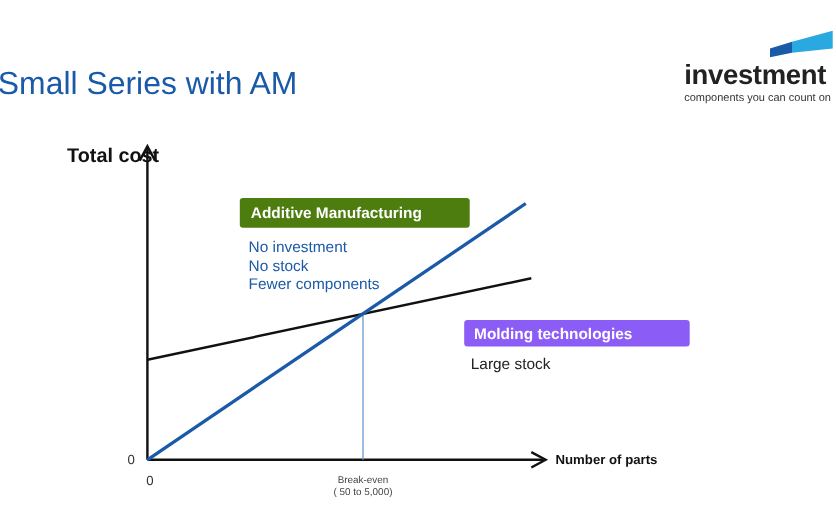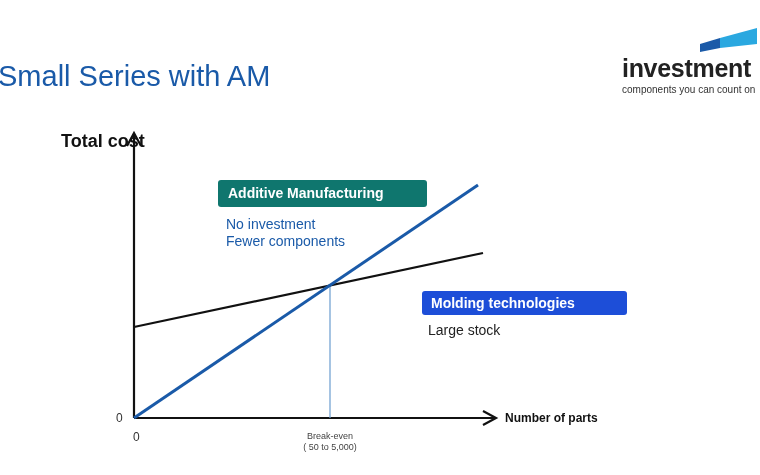--- a/index.html
+++ b/index.html
@@ -7,23 +7,23 @@
   .title{position:absolute;left:-2px;top:60px;font-size:29px;color:#1a5aa8;white-space:nowrap;}
   .logo{position:absolute;left:620px;top:26px;width:140px;height:70px;}
   .logo-word{position:absolute;left:2px;top:28px;font-size:25px;font-weight:bold;color:#222;letter-spacing:-0.3px;}
   .logo-tag{position:absolute;left:2px;top:58px;font-size:10px;color:#333;white-space:nowrap;}
   svg.chart{position:absolute;left:0;top:0;}
   .ylabel{position:absolute;left:61px;top:131px;font-size:18px;font-weight:bold;color:#111;}
   .xlabel{position:absolute;left:505px;top:411px;font-size:12px;font-weight:bold;color:#111;}
   .zero-y{position:absolute;left:116px;top:411px;font-size:12px;color:#333;}
   .zero-x{position:absolute;left:133px;top:430px;font-size:12px;color:#333;}
   .be{position:absolute;left:290px;top:431px;width:80px;text-align:center;font-size:9px;color:#444;line-height:11px;}
-  .am-box{position:absolute;left:218px;top:180px;width:209px;height:27px;background:#0f766e;border-radius:3px;color:#fff;font-weight:bold;font-size:14px;line-height:27px;padding-left:10px;box-sizing:border-box;}
+  .am-box{position:absolute;left:218px;top:180px;width:209px;height:27px;background:#4d7c0f;border-radius:3px;color:#fff;font-weight:bold;font-size:14px;line-height:27px;padding-left:10px;box-sizing:border-box;}
   .am-list{position:absolute;left:226px;top:216px;color:#1a5aa8;font-size:14px;line-height:17px;}
-  .mt-box{position:absolute;left:422px;top:291px;width:205px;height:24px;background:#1d4ed8;border-radius:3px;color:#fff;font-weight:bold;font-size:14px;line-height:24px;padding-left:9px;box-sizing:border-box;}
+  .mt-box{position:absolute;left:422px;top:291px;width:205px;height:24px;background:#8b5cf6;border-radius:3px;color:#fff;font-weight:bold;font-size:14px;line-height:24px;padding-left:9px;box-sizing:border-box;}
   .mt-list{position:absolute;left:428px;top:322px;color:#222;font-size:14px;line-height:17px;}
 </style>
 </head>
 <body>
 
 <div class="title">Small Series with AM</div>
 
 <div class="logo">
   <svg width="140" height="30" style="position:absolute;left:0;top:0">
     <polygon points="100,12 137,2 137,18 100,22" fill="#2aa8e0"></polygon>
@@ -48,19 +48,20 @@
 <div class="zero-y">0</div>
 <div class="zero-x">0</div>
 <div class="be">
   <div>Break-even</div>
   <div>( 50 to 5,000)</div>
 </div>
 
 <div class="am-box">Additive Manufacturing</div>
 <div class="am-list">
   <div>No investment</div>
+  <div>No stock</div>
   <div>Fewer components</div>
 </div>
 
 <div class="mt-box">Molding technologies</div>
 <div class="mt-list">
   <div>Large stock</div>
 </div>
 
 </body></html>

